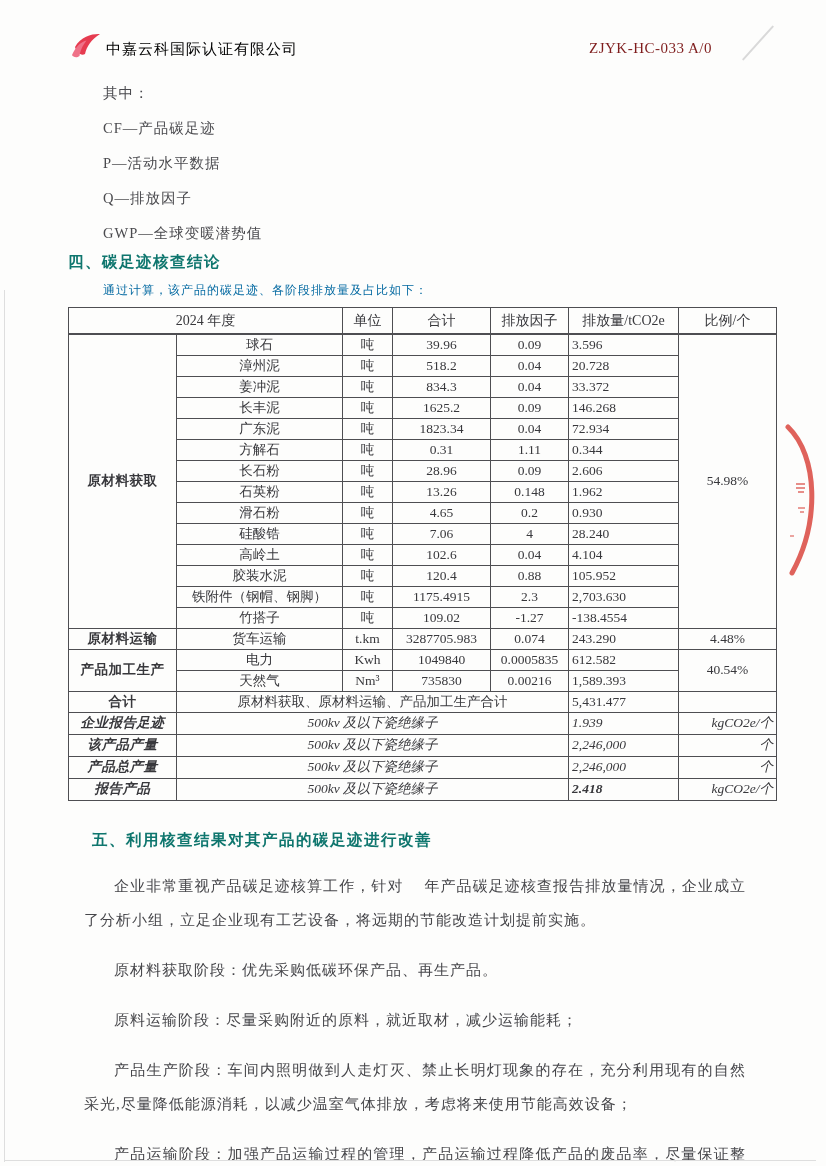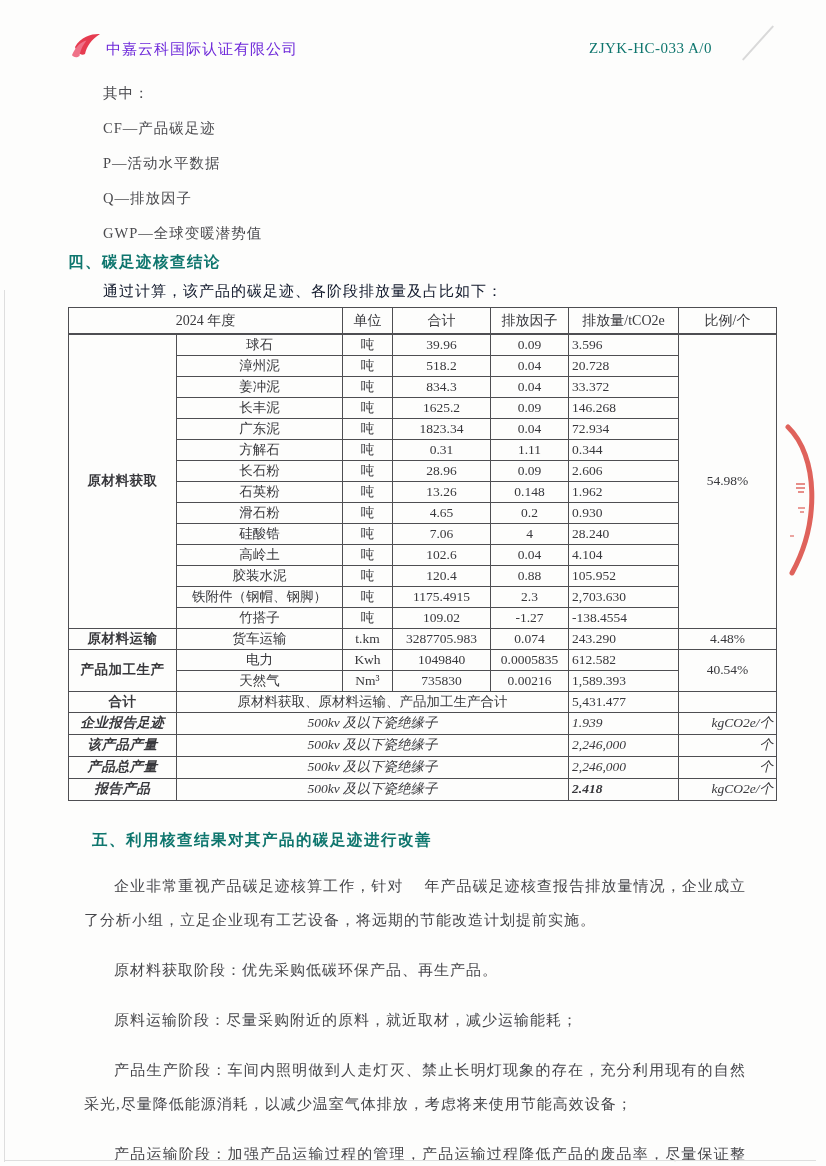--- a/index.html
+++ b/index.html
@@ -4,26 +4,26 @@
 <style>
   html,body{margin:0;padding:0;background:#e9e9e9;}
   .page{
     position:relative;width:826px;height:1166px;margin:0 auto;
     background:#fdfdfc;overflow:hidden;
     font-family:"Liberation Serif","DejaVu Serif",serif;
     color:#3d3d3f;
   }
   .abs{position:absolute;}
   
-  .company-name{font-size:15px;letter-spacing:1px;color:#6d28d9;}
-  .doc-code{font-size:15px;color:#0f766e;letter-spacing:0.5px;}
+  .company-name{font-size:15px;letter-spacing:1px;color:#000000;}
+  .doc-code{font-size:15px;color:#7f1d1d;letter-spacing:0.5px;}
   
   .def-line{height:35px;line-height:35px;font-size:14.5px;letter-spacing:1px;color:#4a4a4e;}
   .sec-heading{font-size:15.5px;font-weight:bold;letter-spacing:1.5px;color:#0f766e;}
-  .intro-line{font-size:15px;letter-spacing:1px;color:#0f172a;}
+  .intro-line{font-size:12px;letter-spacing:1px;color:#0369a1;}
   
   table.cf{border-collapse:collapse;table-layout:fixed;width:708px;font-size:13.5px;color:#38383c;}
   table.cf td{border:1px solid #4e4e52;text-align:center;padding:0 3px;height:20px;line-height:1.1;overflow:hidden;}
   table.cf tr.hdr td{height:25px;font-size:14px;border-bottom-width:2px;}
   table.cf td.grp{font-weight:bold;letter-spacing:0.5px;}
   table.cf td.r{text-align:left;padding-right:9px;}
   table.cf td.lft{text-align:right;padding-left:25px;}
   table.cf td.b{font-weight:bold;}
   table.cf td.sum{height:21px;font-style:italic;}
   

